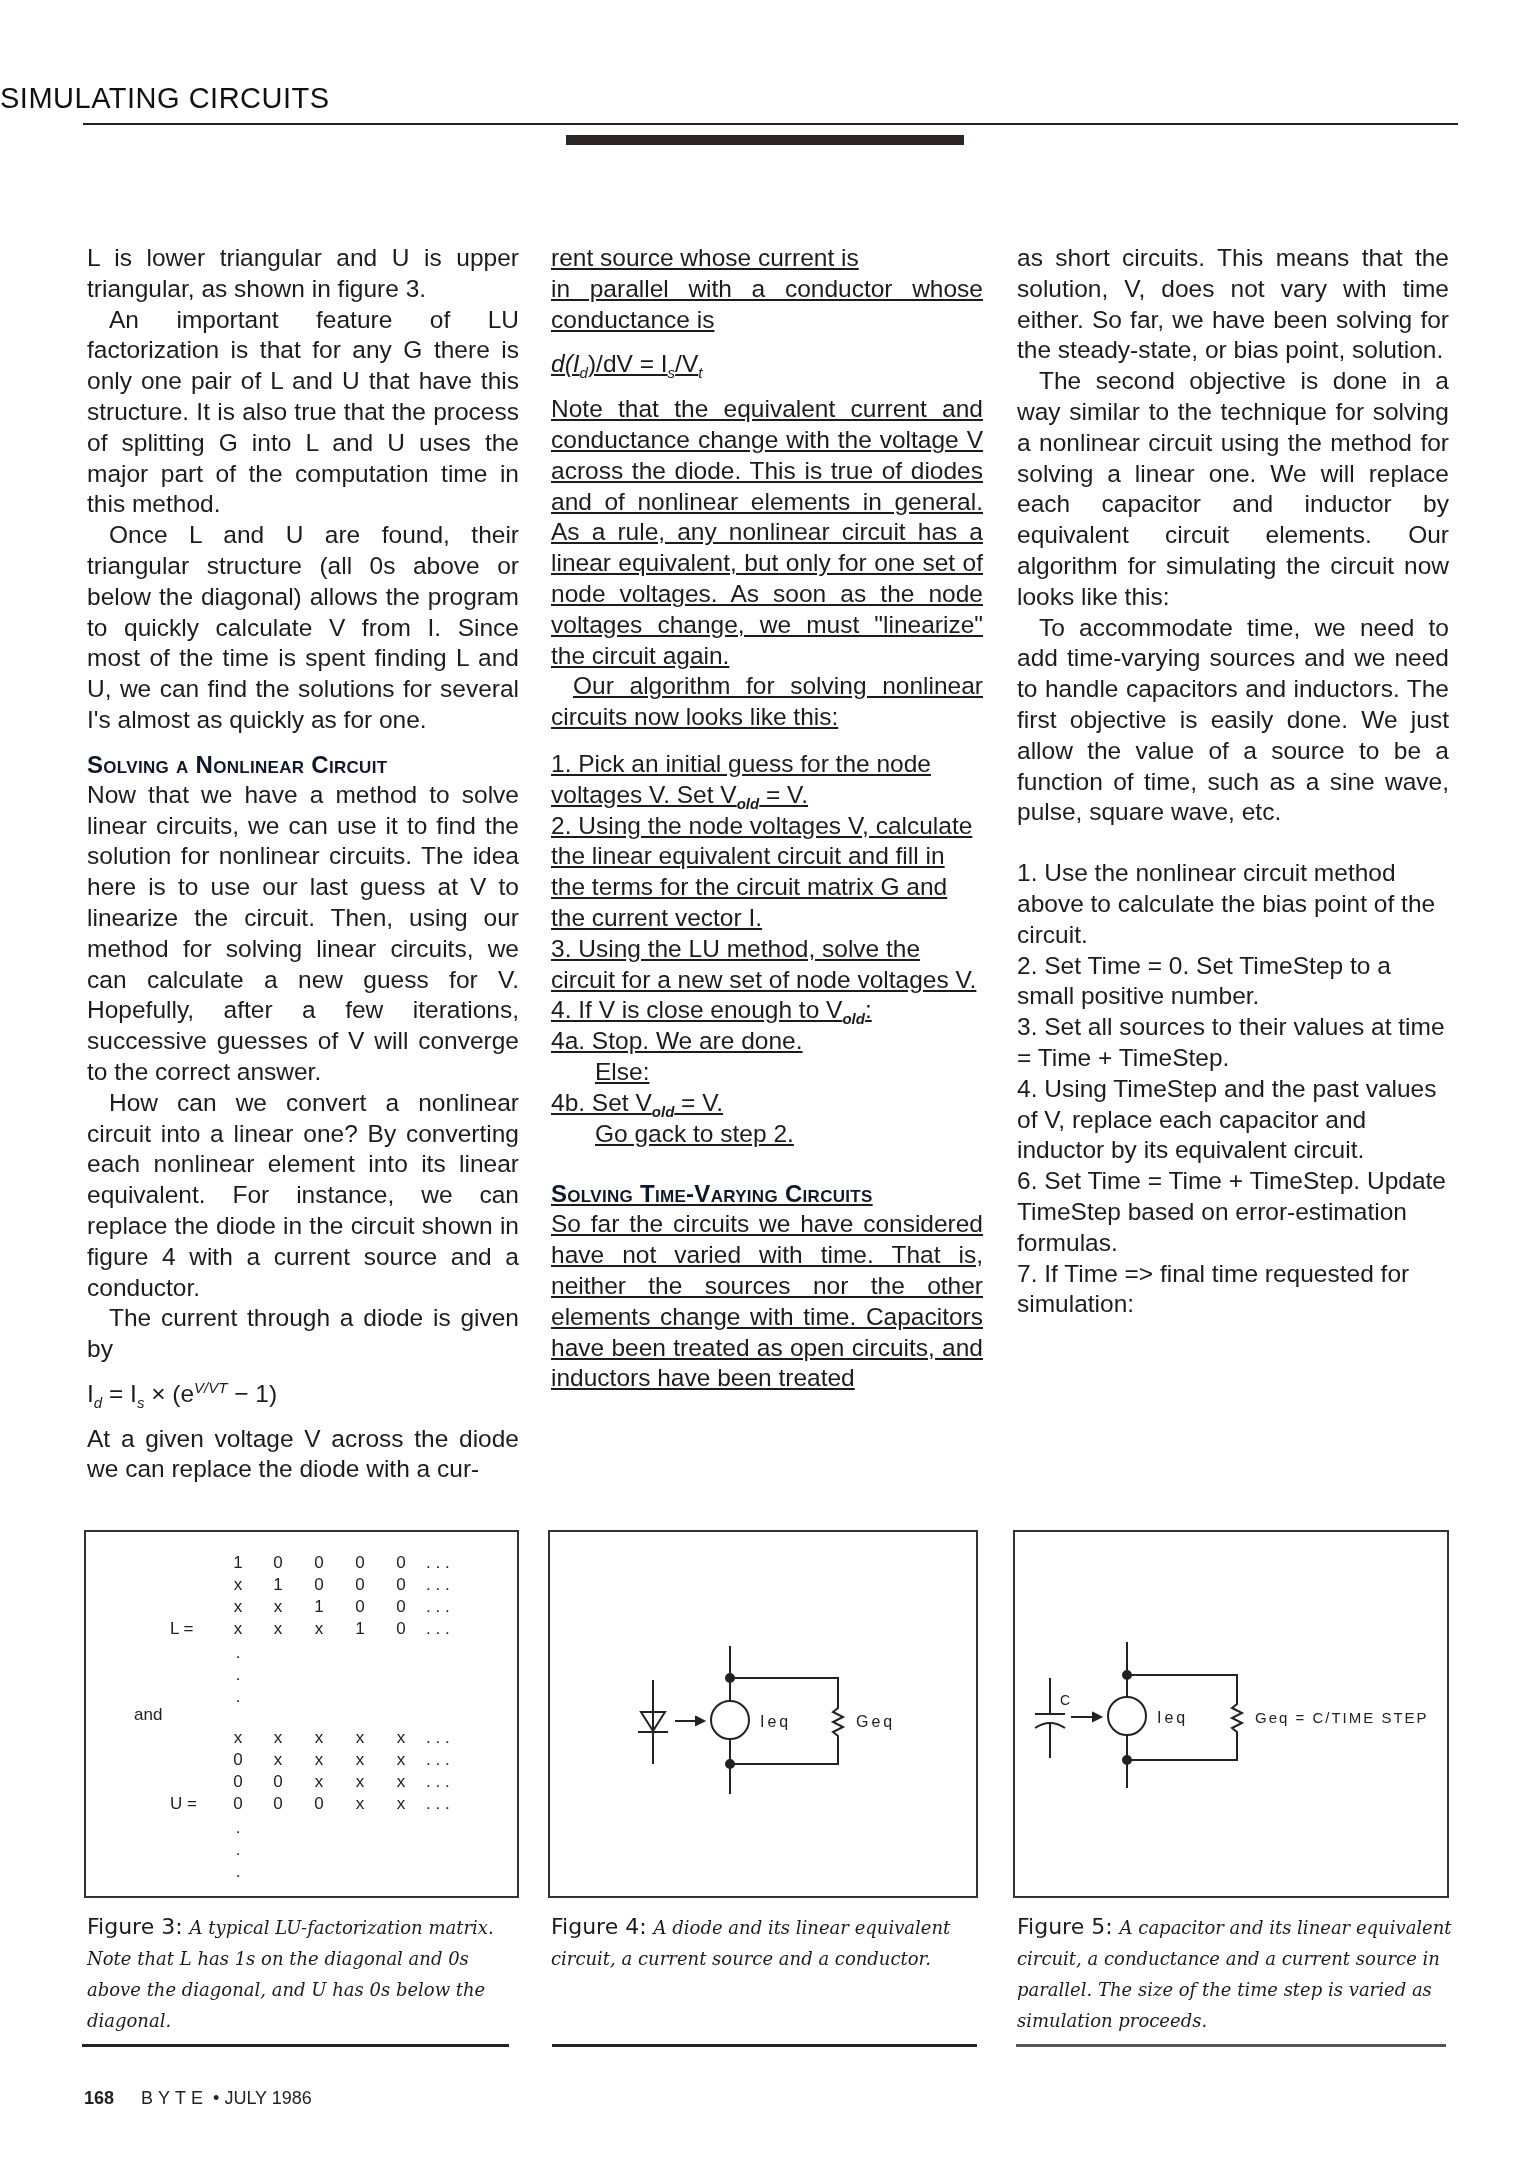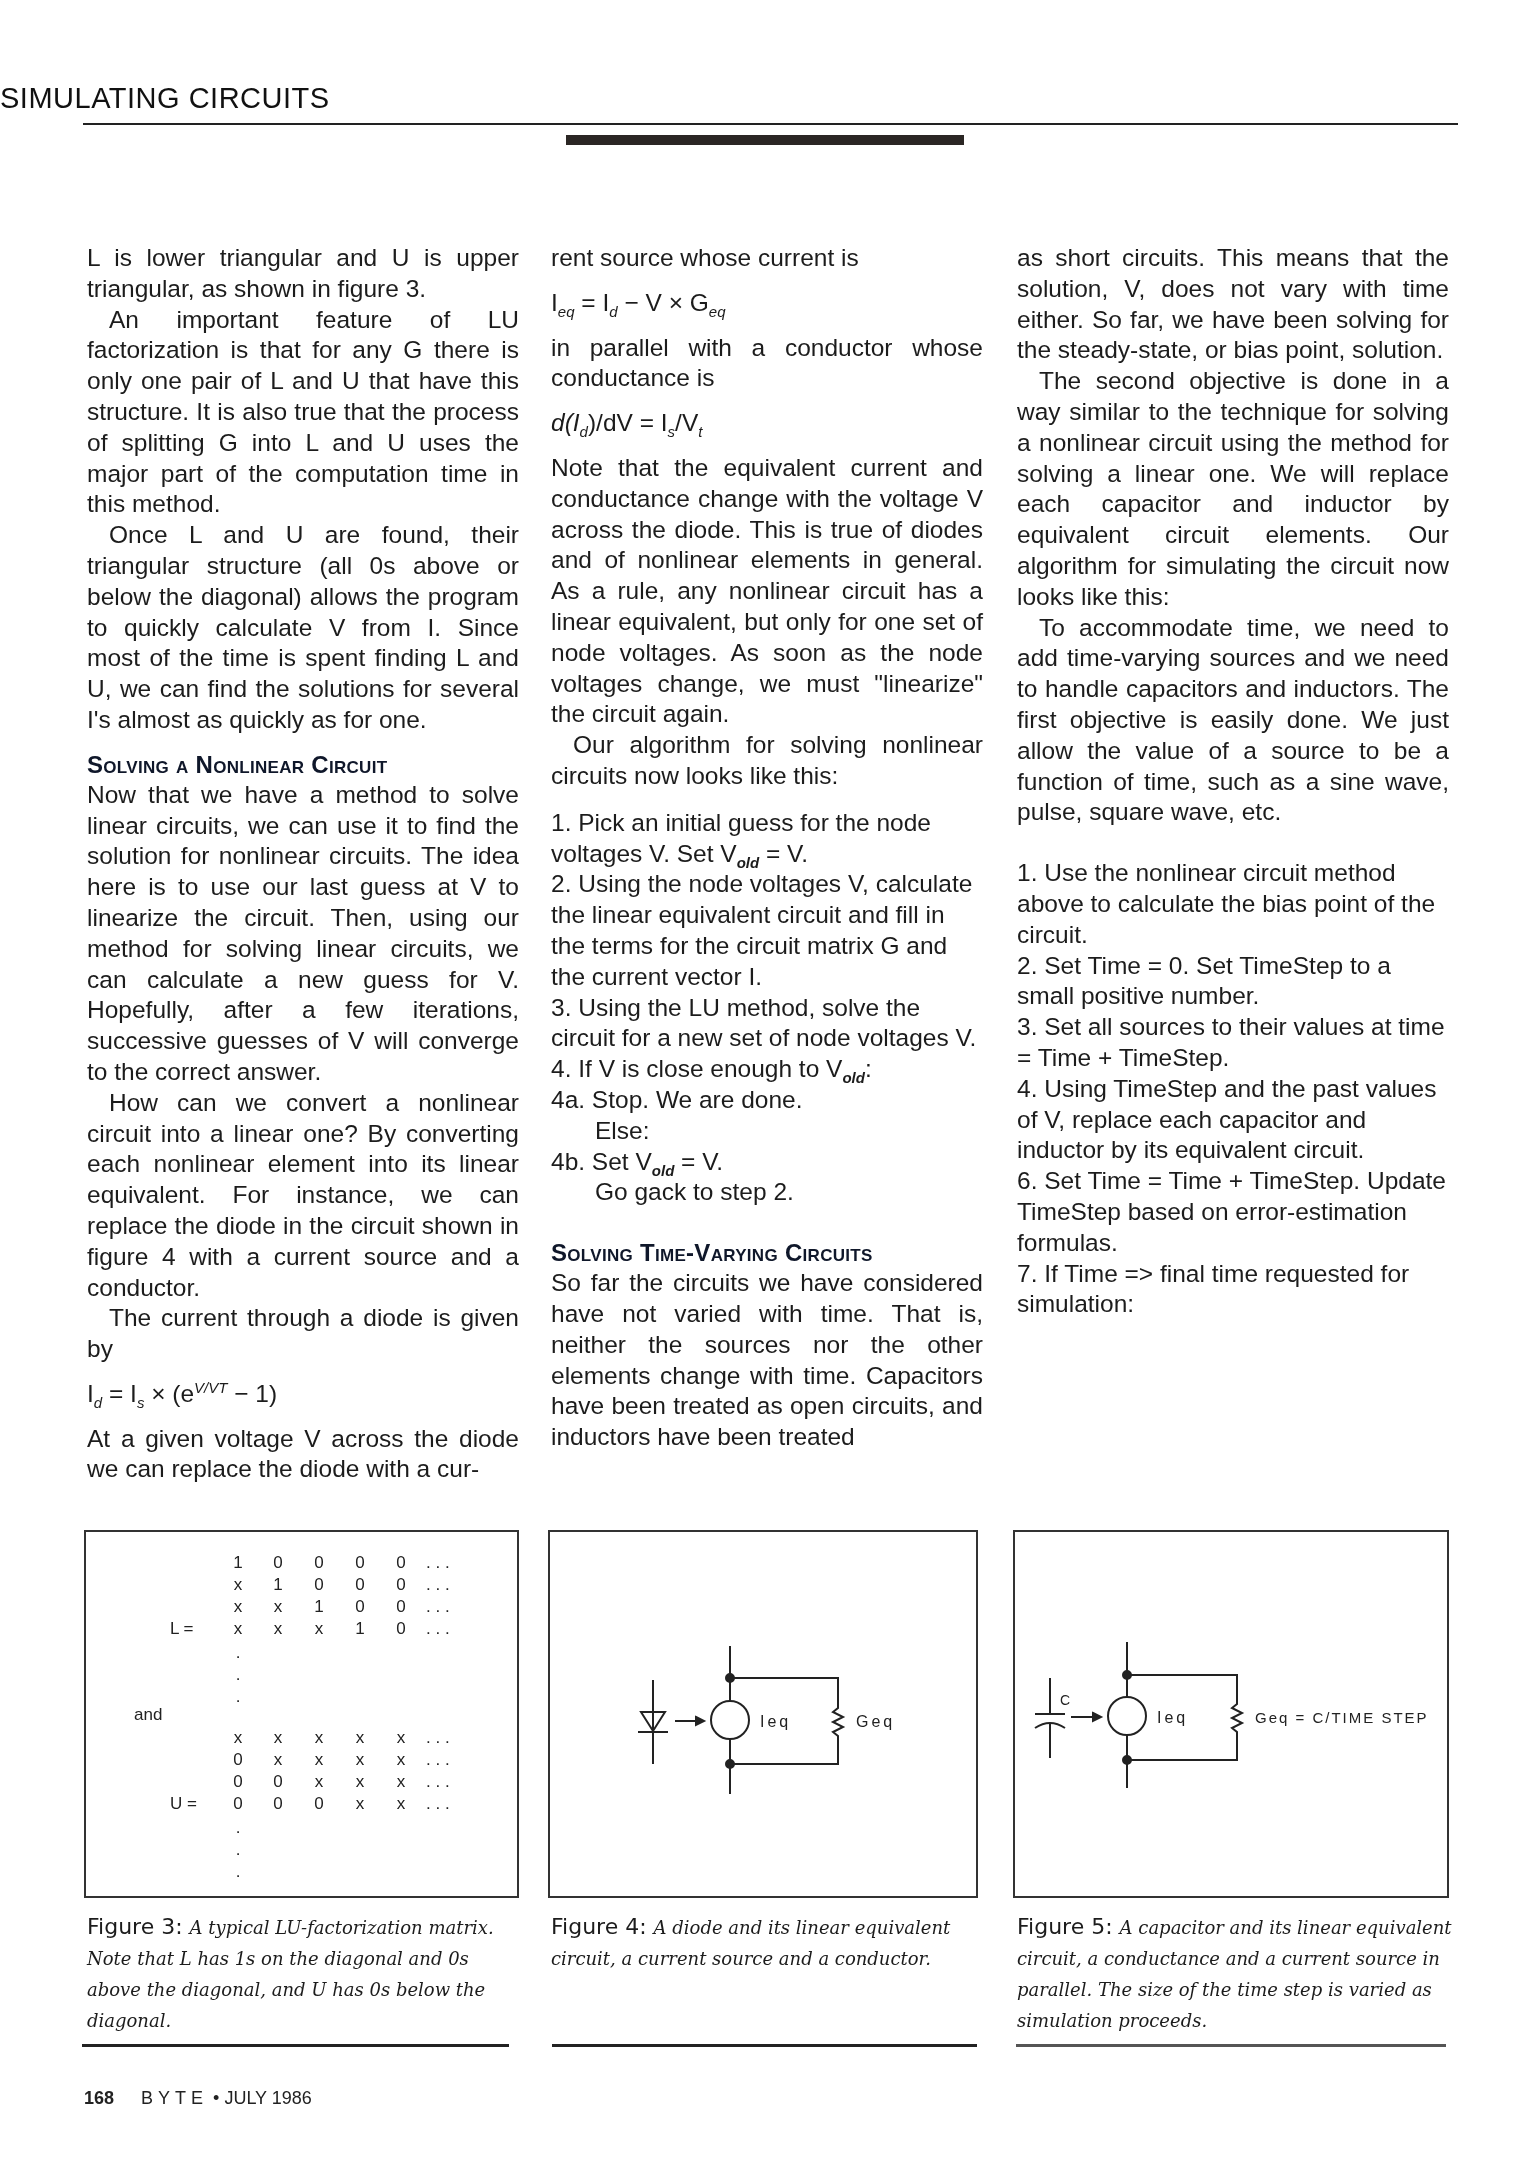--- a/index.html
+++ b/index.html
@@ -17,21 +17,21 @@
   .col p.eq { margin:14px 0 14px 0; text-align:left; }
   .col .step { text-align:left; }
   .col .step.sub { padding-left:44px; }
   .col h2 { margin:14px 0 0 0; font-size:24px; line-height:30px; font-weight:bold; text-align:left;
             font-variant:small-caps; letter-spacing:0.3px; color:#0f172a; }
   .col .spacer { height:16px; }
   sub, sup { font-size:15px; line-height:0; }
   .it { font-style:italic; }
 
   #col1 { left:87px; top:243px; }
-  #col2 { left:551px; top:243px; }
+  #col2 { left:551px; top:243px;text-decoration:underline; }
   #col3 { left:1017px; top:243px; }
 
   .fig { position:absolute; top:1530px; height:364px; border:2px solid #333; background:#fff; }
   #fig3 { left:84px; width:431px; }
   #fig4 { left:548px; width:426px; }
   #fig5 { left:1013px; width:432px; }
   .fig svg { position:absolute; left:0; top:0; width:100%; height:100%; }
   .mtx { font-family:"Liberation Sans", sans-serif; font-size:17px; fill:#222; }
   .ckt-label { font-family:"Liberation Sans", sans-serif; font-size:16px; letter-spacing:3px; fill:#222; }
 
@@ -65,21 +65,20 @@
   <h2>Solving a Nonlinear Circuit</h2>
   <p>Now that we have a method to solve linear circuits, we can use it to find the solution for nonlinear circuits. The idea here is to use our last guess at V to linearize the circuit. Then, using our method for solving linear circuits, we can calculate a new guess for V. Hopefully, after a few iterations, successive guesses of V will converge to the correct answer.</p>
   <p class="ind">How can we convert a nonlinear circuit into a linear one? By converting each nonlinear element into its linear equivalent. For instance, we can replace the diode in the circuit shown in figure 4 with a current source and a conductor.</p>
   <p class="ind">The current through a diode is given by</p>
   <p class="eq"><span>I</span><sub class="it">d</sub><span> = I</span><sub class="it">s</sub><span> × (e</span><sup class="it">V/VT</sup><span> − 1)</span></p>
   <p>At a given voltage V across the diode we can replace the diode with a cur-</p>
 </div>
 
 <div class="col" id="col2">
   <p>rent source whose current is</p>
-  <p class="eq"><span>I</span><sub class="it">eq</sub><span> = I</span><sub class="it">d</sub><span> − V × G</span><sub class="it">eq</sub></p>
   <p>in parallel with a conductor whose conductance is</p>
   <p class="eq"><span class="it">d(I</span><sub class="it">d</sub><span>)/dV = I</span><sub class="it">s</sub><span>/V</span><sub class="it">t</sub></p>
   <p>Note that the equivalent current and conductance change with the voltage V across the diode. This is true of diodes and of nonlinear elements in general. As a rule, any nonlinear circuit has a linear equivalent, but only for one set of node voltages. As soon as the node voltages change, we must "linearize" the circuit again.</p>
   <p class="ind">Our algorithm for solving nonlinear circuits now looks like this:</p>
   <div class="spacer"></div>
   <p class="step"><span>1. Pick an initial guess for the node voltages V. Set V</span><sub class="it" style="font-weight:bold">old</sub><span> = V.</span></p>
   <p class="step">2. Using the node voltages V, calculate the linear equivalent circuit and fill in the terms for the circuit matrix G and the current vector I.</p>
   <p class="step">3. Using the LU method, solve the circuit for a new set of node voltages V.</p>
   <p class="step"><span>4. If V is close enough to V</span><sub class="it" style="font-weight:bold">old</sub><span>:</span></p>
   <p class="step">4a. Stop. We are done.</p>

